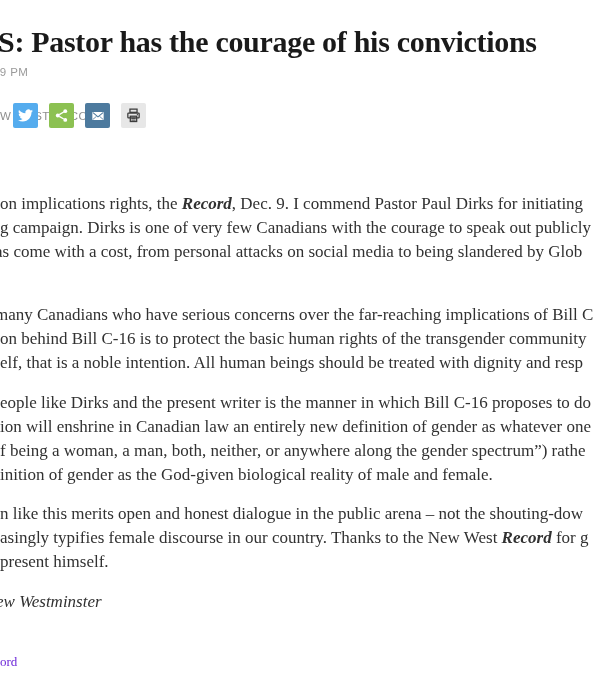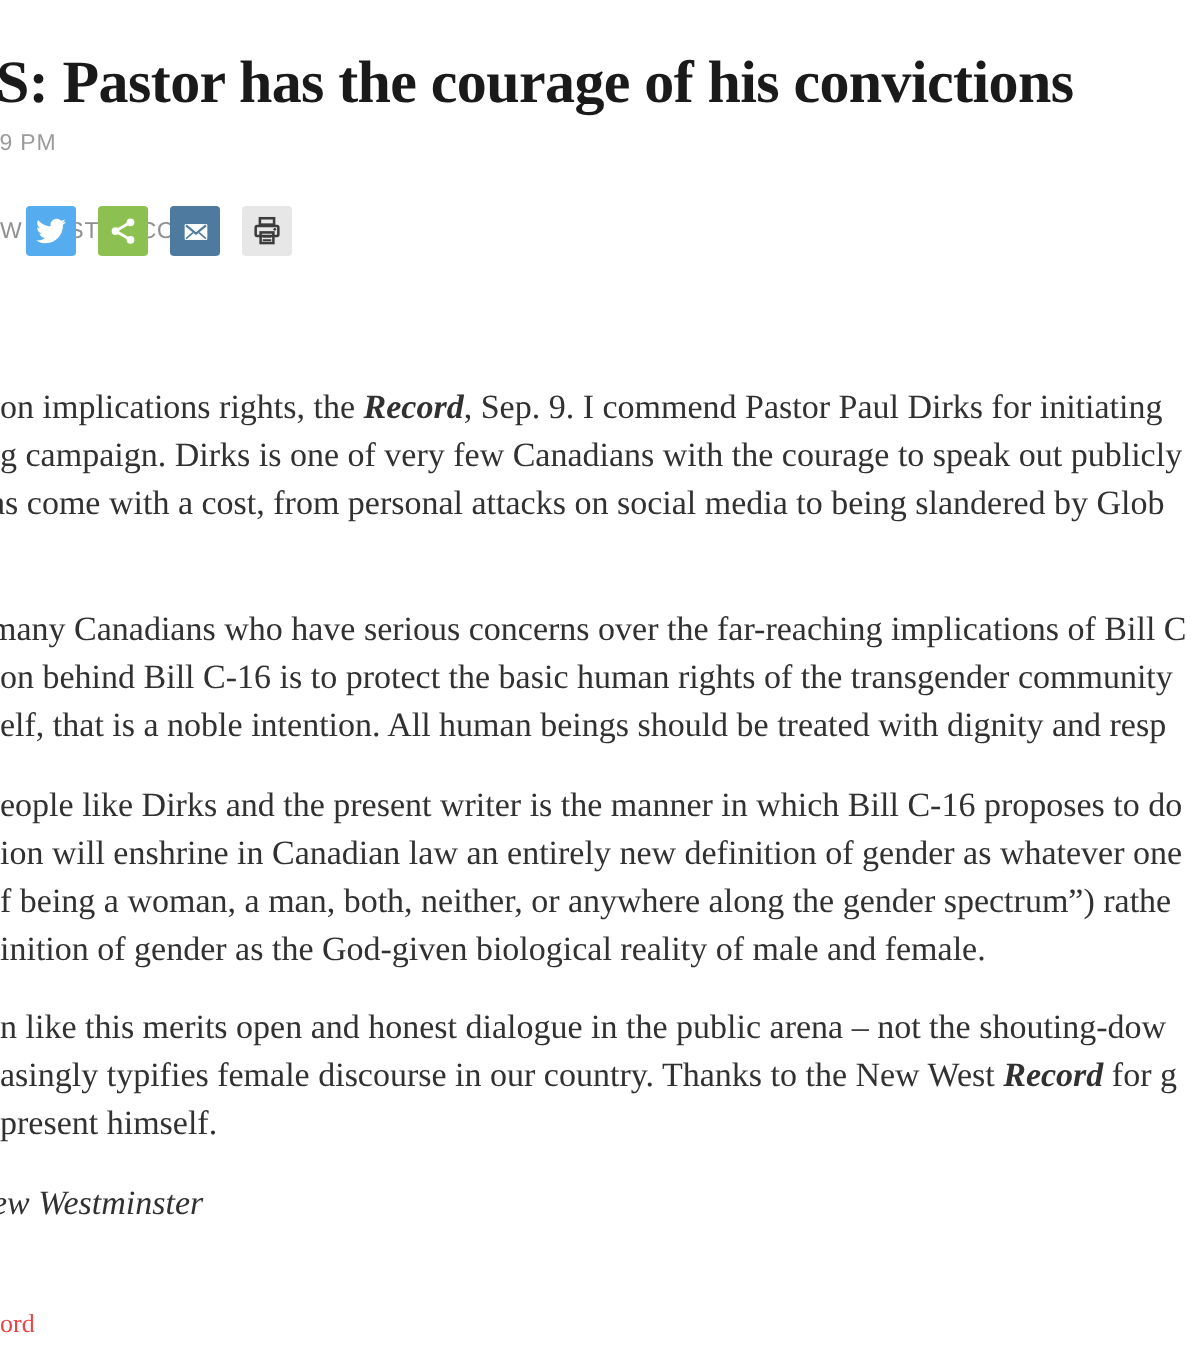--- a/index.html
+++ b/index.html
@@ -43,21 +43,21 @@
   .line { white-space:nowrap; height:24px; }
   .line .em { font-weight:bold; font-style:italic;text-align:center; }
   .cut-left { margin-left:-5px; }
   .signature {
     position:absolute; top:590px; left:-4px;
     font-size:17px; line-height:24px; color:#313131;
     font-style:italic; white-space:nowrap;
   }
   .footer-note {
     position:absolute; top:654px; left:0;
-    font-size:13px; line-height:16px; color:#ef4444;
+    font-size:13px; line-height:16px; color:#6d28d9;
     white-space:nowrap;
   }
 </style>
 </head>
 <body>
 
 <div class="page">
 
   <h1 class="headline">S: Pastor has the courage of his convictions</h1>
 
@@ -105,21 +105,21 @@
           </g>
           <line x1="9" y1="16" x2="15" y2="16" stroke="#3c3c3c" stroke-width="1.4"></line>
           <line x1="9" y1="18.5" x2="15" y2="18.5" stroke="#3c3c3c" stroke-width="1.4"></line>
           <circle cx="17.5" cy="10.8" r="1" fill="#3c3c3c"></circle>
         </svg>
       </span>
     </button>
   </div>
 
   <div class="para" style="top:192px">
-    <div class="line"><span>on implications rights, the </span><span class="em">Record</span><span>, Sep. 9. I commend Pastor Paul Dirks for initiating</span></div>
+    <div class="line"><span>on implications rights, the </span><span class="em">Record</span><span>, Dec. 9. I commend Pastor Paul Dirks for initiating</span></div>
     <div class="line">g campaign. Dirks is one of very few Canadians with the courage to speak out publicly</div>
     <div class="line cut-left">as come with a cost, from personal attacks on social media to being slandered by Glob</div>
   </div>
 
   <div class="para" style="top:303px">
     <div class="line cut-left">many Canadians who have serious concerns over the far-reaching implications of Bill C</div>
     <div class="line">on behind Bill C-16 is to protect the basic human rights of the transgender community</div>
     <div class="line">elf, that is a noble intention. All human beings should be treated with dignity and resp</div>
   </div>
 

